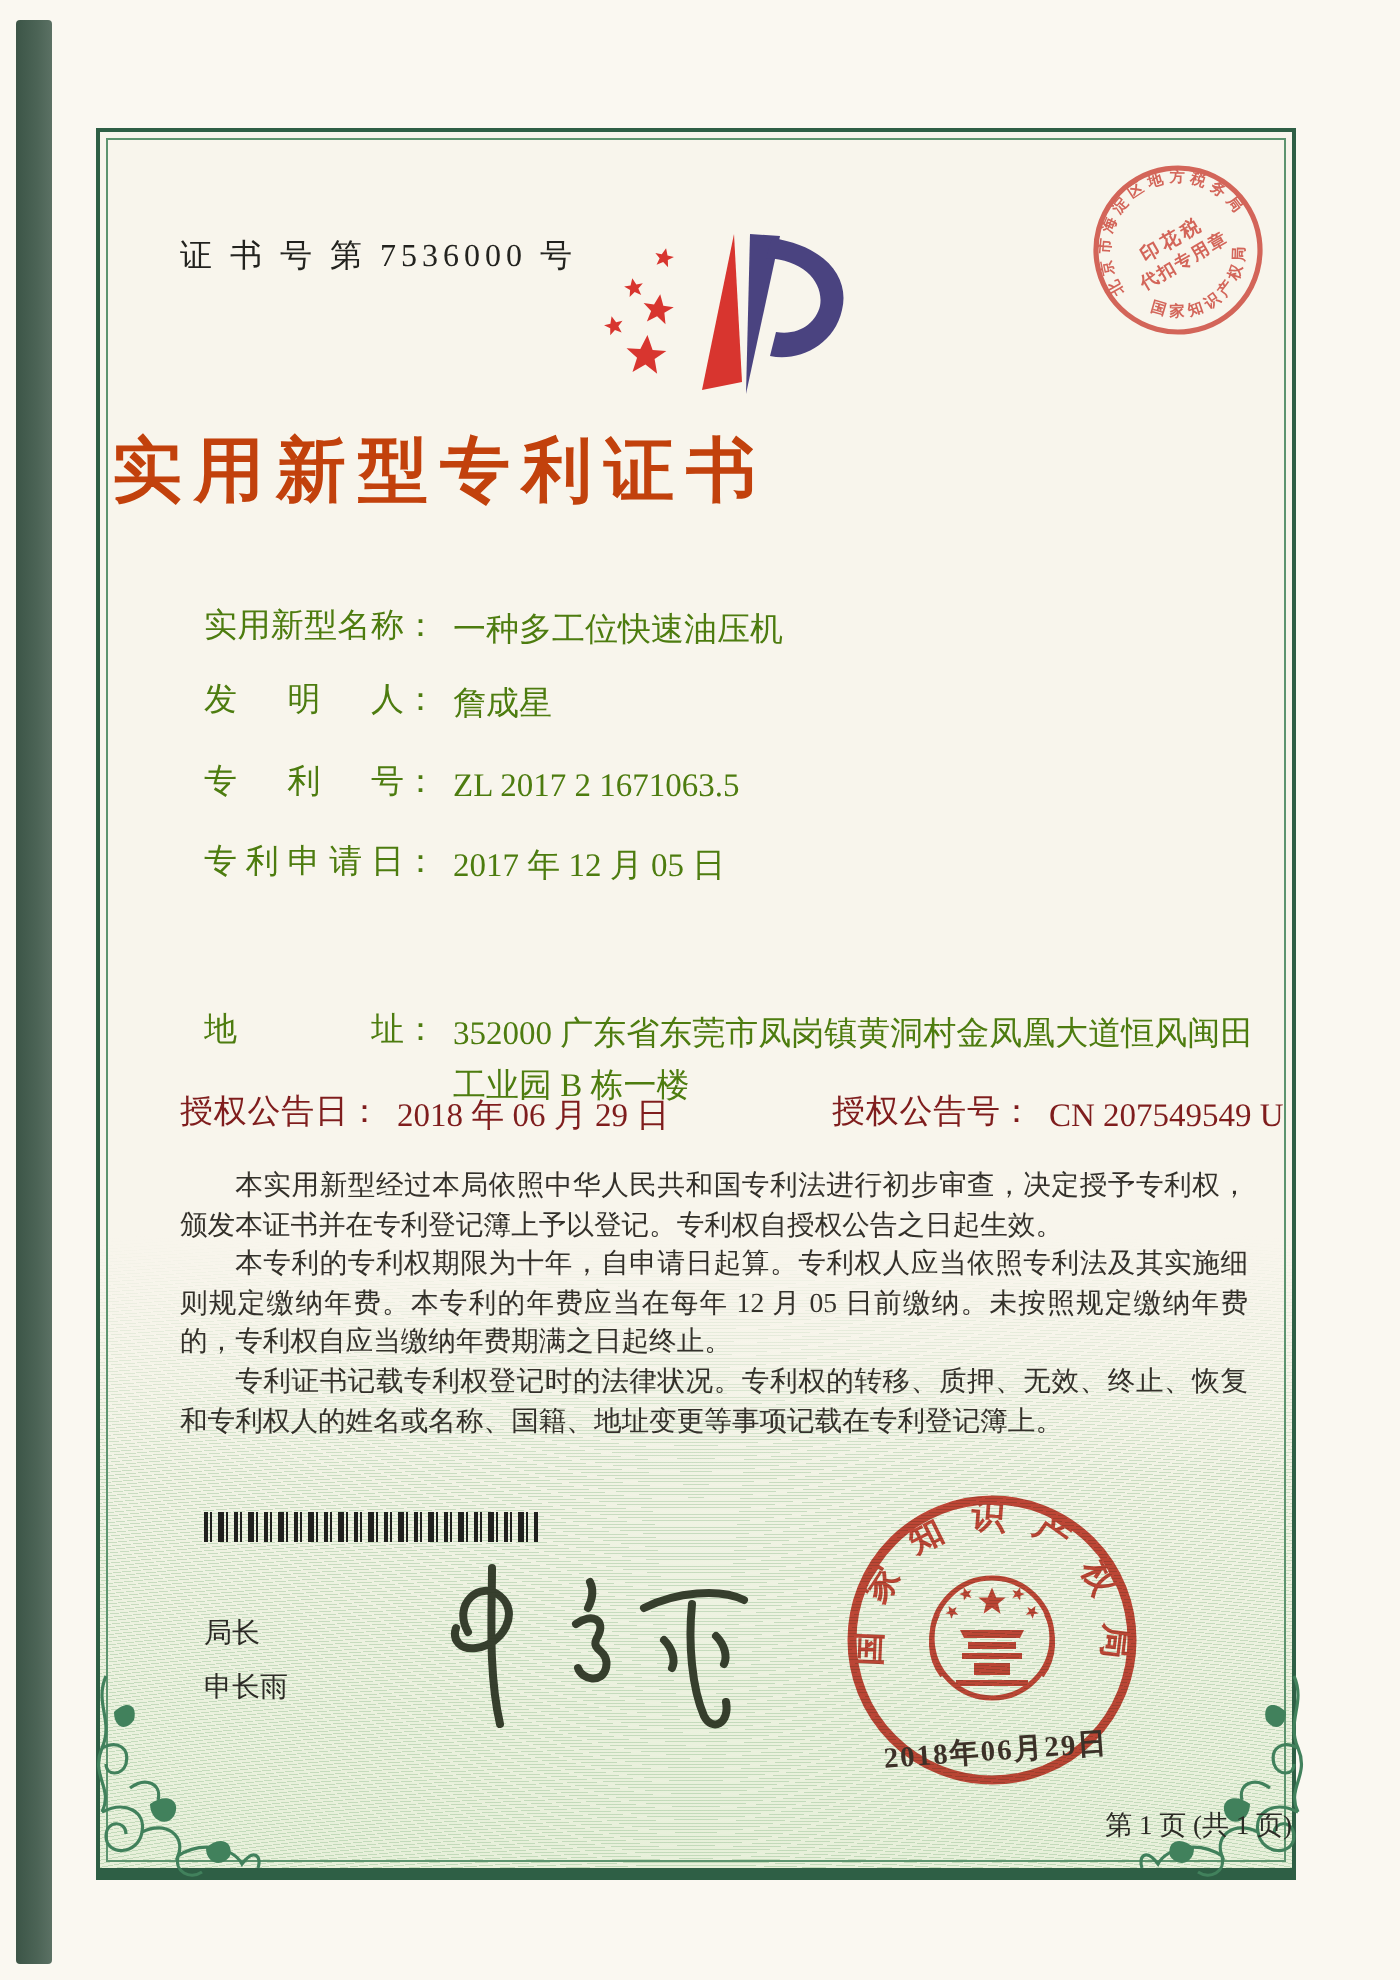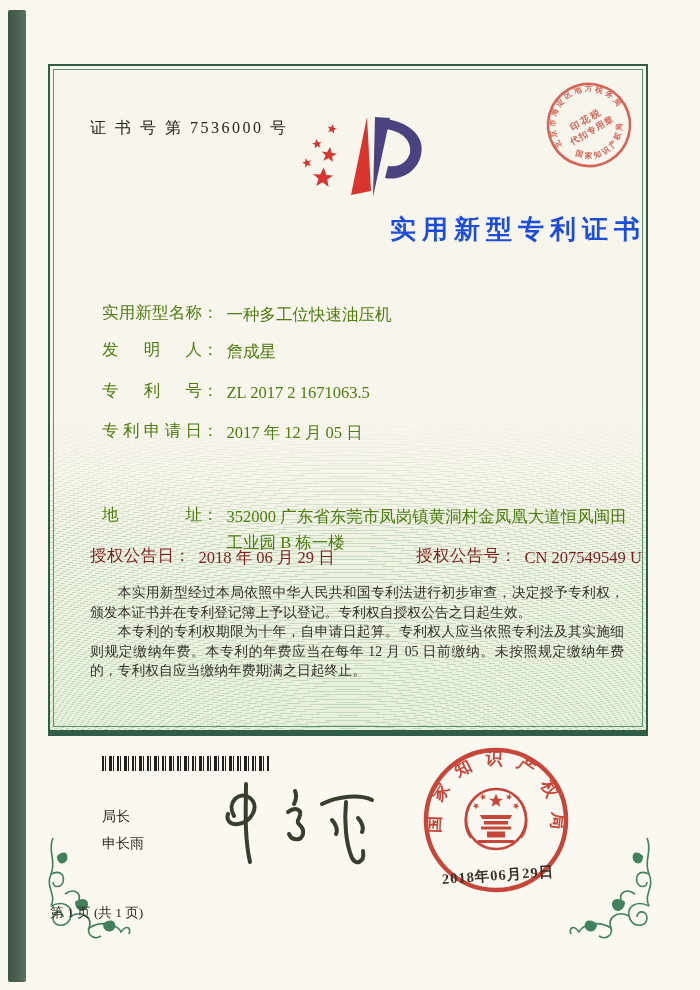--- a/index.html
+++ b/index.html
@@ -5,56 +5,56 @@
   html,body{margin:0;padding:0;}
   body{
     width:700px;height:990px;background:#fdfcf8;
     font-family:"Liberation Serif","DejaVu Serif",serif;
     position:relative;overflow:hidden;
   }
   .photo{position:absolute;inset:0;background:#faf8f1;}
   .spine{position:absolute;left:8px;top:10px;width:18px;height:972px;
     background:linear-gradient(90deg,#3c5547,#4c6456 60%,#5b7164);border-radius:2px;}
   .cert{
-    position:absolute;left:48px;top:64px;width:600px;height:672px;
+    position:absolute;left:48px;top:64px;width:600px;height:876px;
     background:#f8f5ec;
     border:2px solid #2e5f45;border-bottom-width:6px;
     box-sizing:border-box;
   }
   .cert::before{content:"";position:absolute;inset:3px;border:1px solid #5d946f;pointer-events:none;z-index:3;}
   .greenzone{
     position:absolute;left:0;right:0;bottom:0;height:316px;z-index:0;
     background:
       linear-gradient(180deg,#f8f5ec 0%,rgba(248,245,236,0) 38%),
       repeating-radial-gradient(120% 80% at 50% 165%,rgba(118,173,118,.33) 0 1.2px,rgba(118,173,118,0) 1.2px 4.6px),
       linear-gradient(180deg,rgba(240,244,229,.25),#e7f0da);
   }
   .abs{position:absolute;}
   .certno{left:40px;top:52px;font-size:16px;letter-spacing:2.5px;color:#23231f;z-index:4;}
-  .title{left:0;right:0;top:146px;text-align:right;font-size:26px;font-weight:600;
-    letter-spacing:6px;text-indent:6px;color:#1d4ed8;z-index:4;}
+  .title{left:0;right:0;top:146px;text-align:left;font-size:35px;font-weight:600;
+    letter-spacing:6px;text-indent:6px;color:#c2410c;z-index:4;}
   .frow{left:52px;font-size:16.5px;color:#4d7c0f;z-index:4;white-space:nowrap;}
   .flabel{display:inline-block;width:100px;text-align:justify;text-align-last:justify;vertical-align:top;}
   .fcolon{display:inline-block;vertical-align:top;}
   .fvalue{display:inline-block;margin-left:8px;vertical-align:top;white-space:pre-line;max-width:448px;line-height:26px;}
   .grantrow{left:40px;top:479px;font-size:16.5px;color:#7f1d1d;z-index:4;white-space:nowrap;}
   .grant2{position:absolute;left:282px;top:0;white-space:nowrap;}
   .grant2 .flabel{width:84px;margin-left:44px;}
   .paras{left:40px;top:517px;width:534px;z-index:4;color:#33302a;}
   .paras p{margin:0;font-size:13.8px;line-height:19.6px;text-align:justify;text-indent:2em;}
   .barcode{left:52px;top:690px;width:168px;height:15px;z-index:4;
     background:repeating-linear-gradient(90deg,#20201e 0 2px,transparent 2px 3px,#20201e 3px 4px,transparent 4px 7px,#20201e 7px 10px,transparent 10px 11px,#20201e 11px 12px,transparent 12px 15px);}
   .director{left:52px;top:737px;font-size:14px;line-height:27px;color:#2c2b26;z-index:5;
     font-family:"Liberation Sans","DejaVu Sans",sans-serif;}
   .signature{left:150px;top:712px;z-index:5;}
   .sealwrap{left:371px;top:679px;width:150px;height:150px;z-index:5;mix-blend-mode:multiply;}
   .sealdate{left:370px;top:800px;width:156px;text-align:center;font-size:14.5px;letter-spacing:1px;
     color:#3c3128;transform:rotate(-4deg);z-index:6;font-weight:600;}
   .taxstamp{left:494px;top:14px;width:90px;height:90px;z-index:5;transform:rotate(-30deg);opacity:.88;mix-blend-mode:multiply;}
-  .footer{left:0;right:0;top:838px;text-align:left;font-size:13.5px;color:#2c2b26;z-index:4;}
+  .footer{left:0;right:0;top:838px;text-align:right;font-size:13.5px;color:#2c2b26;z-index:4;}
   .logo{left:222px;top:49px;z-index:4;}
   .flourish{z-index:4;}
   .fl-left{left:-7px;top:770px;}
   .fl-right{left:517px;top:770px;transform:scaleX(-1);}
 </style>
 </head>
 <body>
 
 <div class="photo">
   <div class="spine"></div>
@@ -116,20 +116,21 @@
         <span class="flabel" style="width:84px">授权公告日</span><span class="fcolon">：</span><span class="fvalue">2018 年 06 月 29 日</span>
       </span>
       <span class="grant2">
         <span class="flabel">授权公告号</span><span class="fcolon">：</span><span class="fvalue">CN 207549549 U</span>
       </span>
     </div>
 
     <div class="abs paras">
       <p>本实用新型经过本局依照中华人民共和国专利法进行初步审查，决定授予专利权，颁发本证书并在专利登记簿上予以登记。专利权自授权公告之日起生效。</p>
       <p>本专利的专利权期限为十年，自申请日起算。专利权人应当依照专利法及其实施细则规定缴纳年费。本专利的年费应当在每年 12 月 05 日前缴纳。未按照规定缴纳年费的，专利权自应当缴纳年费期满之日起终止。</p>
+      <p>专利证书记载专利权登记时的法律状况。专利权的转移、质押、无效、终止、恢复和专利权人的姓名或名称、国籍、地址变更等事项记载在专利登记簿上。</p>
     </div>
 
     <div class="abs barcode"></div>
 
     <div class="abs director">
       <div>局长</div>
       <div>申长雨</div>
     </div>
 
     <svg class="abs signature" width="190" height="90" viewBox="0 0 190 90">

